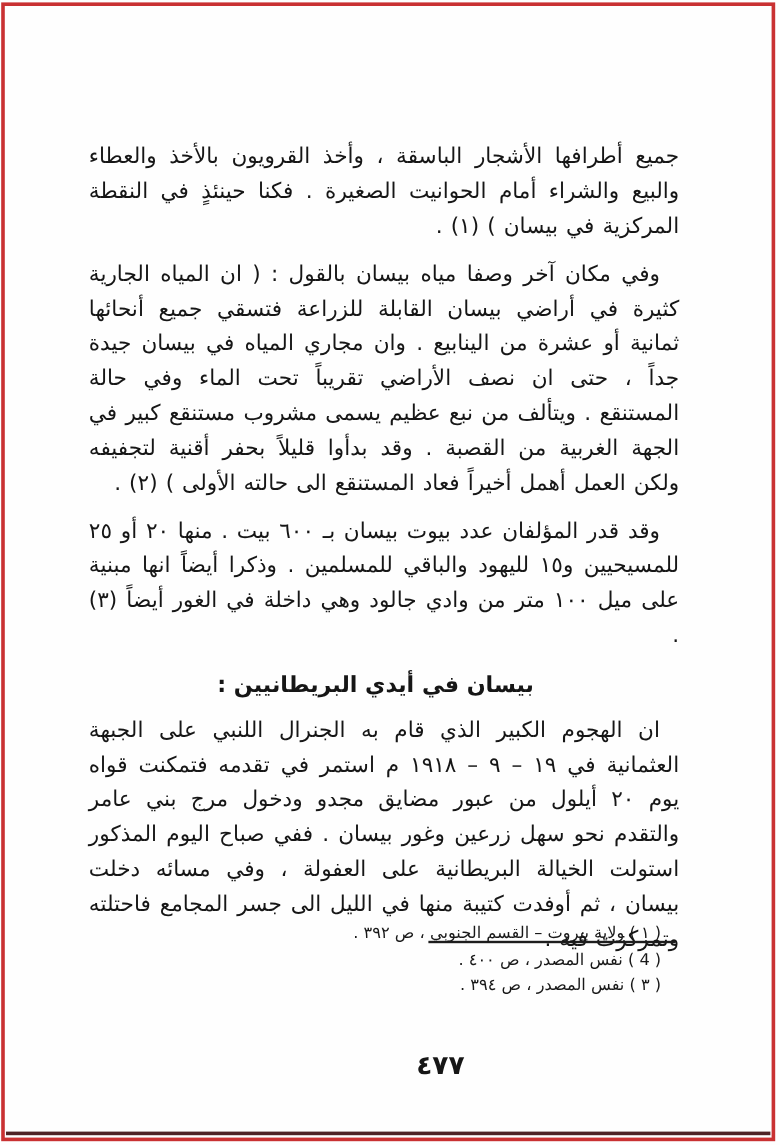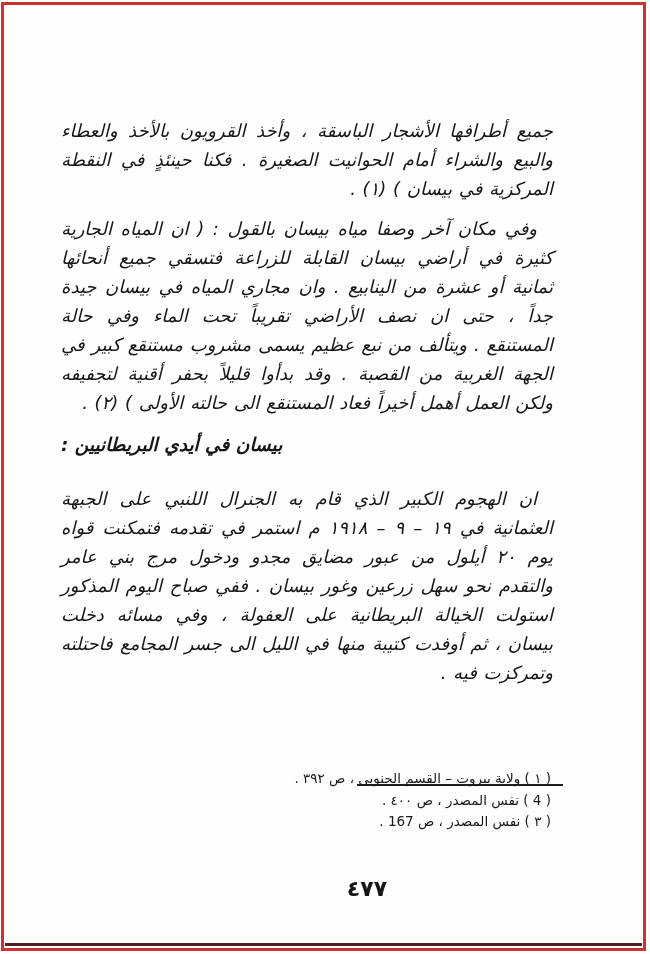--- a/index.html
+++ b/index.html
@@ -20,41 +20,40 @@
   }
   .bottom-dark-rule {
     position: absolute;
     left: 5px; right: 8px; bottom: 8px;
     height: 3px;
     background: #4f2325;
   }
   .text-block {
     position: absolute;
     top: 116px;
-    right: 97px;
+    right: 84px;
     width: 492px;
     direction: rtl;
-    font-style: italic;
   }
   .para {
     margin: 0 0 11px 0;
     font-size: 18px;
     line-height: 29px;
     text-align: justify;
     text-indent: 16px;
     word-spacing: 1px;
   }
   .para.continuation { text-indent: 0; }
   .section-heading {
-    margin: 14px 0 25px 0;
+    margin: 14px 0 8px 0;
     font-size: 18.5px;
     line-height: 28px;
     font-weight: bold;
     text-indent: 14px;
-    text-align: left;
+    text-align: center;
   }
   .footnote-rule {
     position: absolute;
     top: 784px;
     right: 87px;
     width: 206px;
     height: 2px;
     background: #1d1d1d;
   }
   .footnotes {
@@ -88,29 +87,30 @@
 <div class="page">
 
   <div class="frame"></div>
   <div class="bottom-dark-rule"></div>
 
   <main class="text-block">
     <p class="para continuation">جميع أطرافها الأشجار الباسقة ، وأخذ القرويون بالأخذ والعطاء والبيع والشراء أمام الحوانيت الصغيرة . فكنا حينئذٍ في النقطة المركزية في بيسان ) (١) .</p>
 
     <p class="para">وفي مكان آخر وصفا مياه بيسان بالقول : ( ان المياه الجارية كثيرة في أراضي بيسان القابلة للزراعة فتسقي جميع أنحائها ثمانية أو عشرة من الينابيع . وان مجاري المياه في بيسان جيدة جداً ، حتى ان نصف الأراضي تقريباً تحت الماء وفي حالة المستنقع .  ويتألف من نبع عظيم يسمى مشروب مستنقع كبير في الجهة الغربية من القصبة . وقد بدأوا قليلاً بحفر أقنية لتجفيفه ولكن العمل أهمل أخيراً فعاد المستنقع الى حالته الأولى ) (٢) .</p>
 
+    <p class="para">وقد قدر المؤلفان عدد بيوت بيسان بـ ٦٠٠ بيت . منها ٢٠ أو ٢٥ للمسيحيين و١٥ لليهود والباقي للمسلمين . وذكرا أيضاً انها مبنية على ميل ١٠٠ متر من وادي جالود وهي داخلة في الغور أيضاً (٣) .</p>
 
     <h2 class="section-heading">بيسان في أيدي البريطانيين :</h2>
 
     <p class="para">ان الهجوم الكبير الذي قام به الجنرال اللنبي على الجبهة العثمانية في ١٩ – ٩ – ١٩١٨ م استمر في تقدمه فتمكنت قواه يوم ٢٠ أيلول من عبور مضايق مجدو ودخول مرج بني عامر والتقدم نحو سهل زرعين وغور بيسان . ففي صباح اليوم المذكور استولت الخيالة البريطانية على العفولة ، وفي مسائه دخلت بيسان ، ثم أوفدت كتيبة منها في الليل الى جسر المجامع فاحتلته وتمركزت فيه .</p>
   </main>
 
   <div class="footnote-rule"></div>
 
   <div class="footnotes">
     <div class="footnote">( ١ ) ولاية بيروت – القسم الجنوبي ، ص ٣٩٢ .</div>
     <div class="footnote">( 4 ) نفس المصدر ، ص ٤٠٠ .</div>
-    <div class="footnote">( ٣ ) نفس المصدر ، ص 167 .</div>
+    <div class="footnote">( ٣ ) نفس المصدر ، ص ٣٩٤ .</div>
   </div>
 
   <div class="page-number">٤٧٧</div>
 
 </div>
 
 </body></html>

